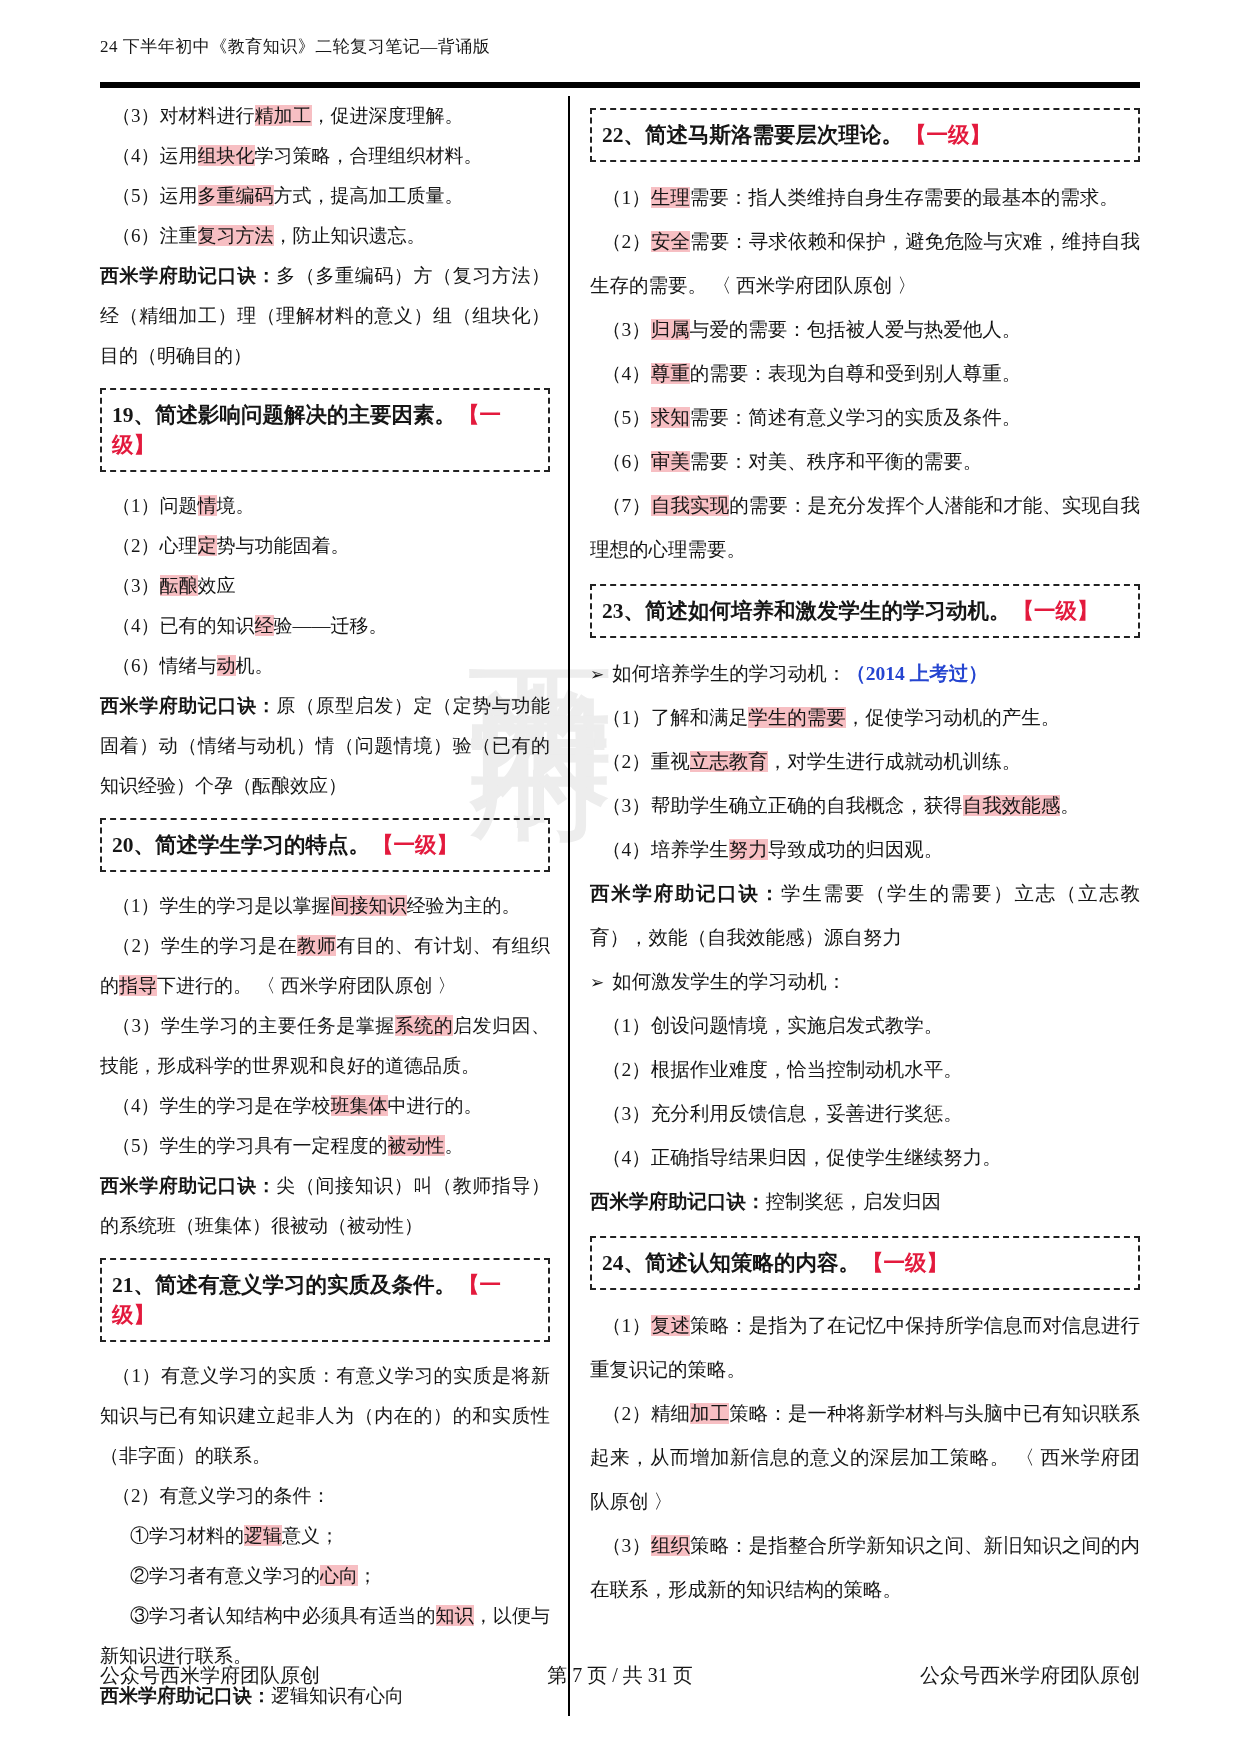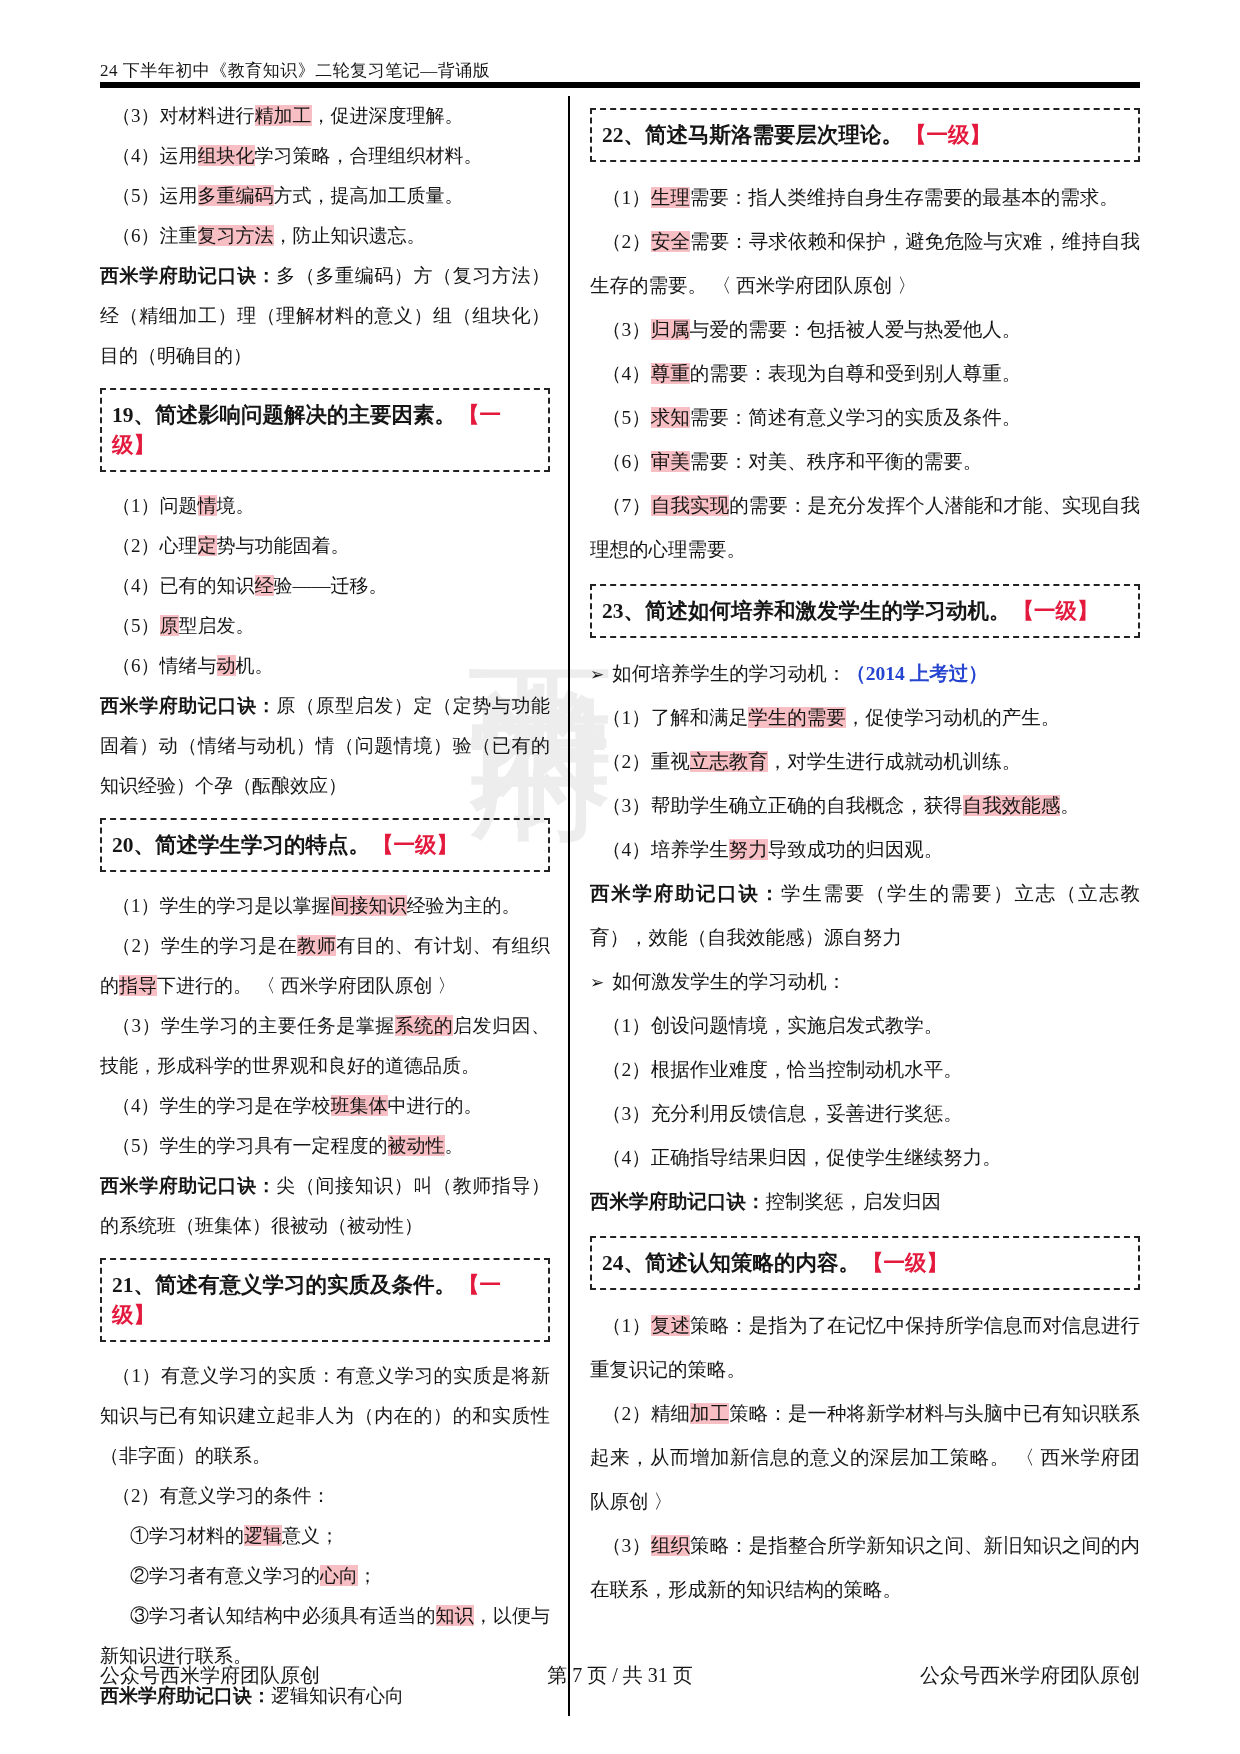--- a/index.html
+++ b/index.html
@@ -6,21 +6,21 @@
   body{
     width:1240px;height:1754px;position:relative;background:#ffffff;
     font-family:"Liberation Serif","DejaVu Serif",serif;color:#161616;
     overflow:hidden;
   }
   
   .header{
     position:absolute;top:0;left:100px;width:1040px;height:88px;
     display:flex;justify-content:space-between;align-items:flex-end;
     border-bottom:6px solid #000;box-sizing:border-box;
-    padding-bottom:0;font-size:17px;letter-spacing:.5px;z-index:2;
+    padding-bottom:24px;font-size:17px;letter-spacing:.5px;z-index:2;
   }
   
   .watermark{
     position:absolute;left:468px;top:555px;z-index:0;
     writing-mode:vertical-rl;text-orientation:upright;
     font-size:148px;line-height:1;color:#ededed;letter-spacing:6px;
     font-family:"Liberation Sans","DejaVu Sans",sans-serif;
     user-select:none;pointer-events:none;
   }
   
@@ -65,22 +65,22 @@
 <div class="content">
   <div class="col col-left" id="col-left">
       <p class="para"><span>（3）对材料进行</span><span class="hl">精加工</span><span>，促进深度理解。</span></p>
       <p class="para"><span>（4）运用</span><span class="hl">组块化</span><span>学习策略，合理组织材料。</span></p>
       <p class="para"><span>（5）运用</span><span class="hl">多重编码</span><span>方式，提高加工质量。</span></p>
       <p class="para"><span>（6）注重</span><span class="hl">复习方法</span><span>，防止知识遗忘。</span></p>
       <p class="mnemonic"><span class="mn-label">西米学府助记口诀：</span><span>多（多重编码）方（复习方法）经（精细加工）理（理解材料的意义）组（组块化）目的（明确目的）</span></p>
       <div class="section-box"><span>19、简述影响问题解决的主要因素。</span><span class="sec-level">【一级】</span></div>
       <p class="para"><span>（1）问题</span><span class="hl">情</span><span>境。</span></p>
       <p class="para"><span>（2）心理</span><span class="hl">定</span><span>势与功能固着。</span></p>
+      <p class="para"><span>（3）</span><span class="hl">酝酿</span><span>效应</span></p>
       <p class="para"><span>（4）已有的知识</span><span class="hl">经</span><span>验——迁移。</span></p>
-      <p class="para"><span>（5）</span><span class="hl">原</span><span>型启发。</span></p>
       <p class="para"><span>（6）情绪与</span><span class="hl">动</span><span>机。</span></p>
       <p class="mnemonic"><span class="mn-label">西米学府助记口诀：</span><span>原（原型启发）定（定势与功能固着）动（情绪与动机）情（问题情境）验（已有的知识经验）个孕（酝酿效应）</span></p>
       <div class="section-box"><span>20、简述学生学习的特点。</span><span class="sec-level">【一级】</span></div>
       <p class="para"><span>（1）学生的学习是以掌握</span><span class="hl">间接知识</span><span>经验为主的。</span></p>
       <p class="para"><span>（2）学生的学习是在</span><span class="hl">教师</span><span>有目的、有计划、有组织的</span><span class="hl">指导</span><span>下进行的。 〈 西米学府团队原创 〉</span></p>
       <p class="para"><span>（3）学生学习的主要任务是掌握</span><span class="hl">系统的</span><span>启发归因、技能，形成科学的世界观和良好的道德品质。</span></p>
       <p class="para"><span>（4）学生的学习是在学校</span><span class="hl">班集体</span><span>中进行的。</span></p>
       <p class="para"><span>（5）学生的学习具有一定程度的</span><span class="hl">被动性</span><span>。</span></p>
       <p class="mnemonic"><span class="mn-label">西米学府助记口诀：</span><span>尖（间接知识）叫（教师指导）的系统班（班集体）很被动（被动性）</span></p>
       <div class="section-box"><span>21、简述有意义学习的实质及条件。</span><span class="sec-level">【一级】</span></div>

